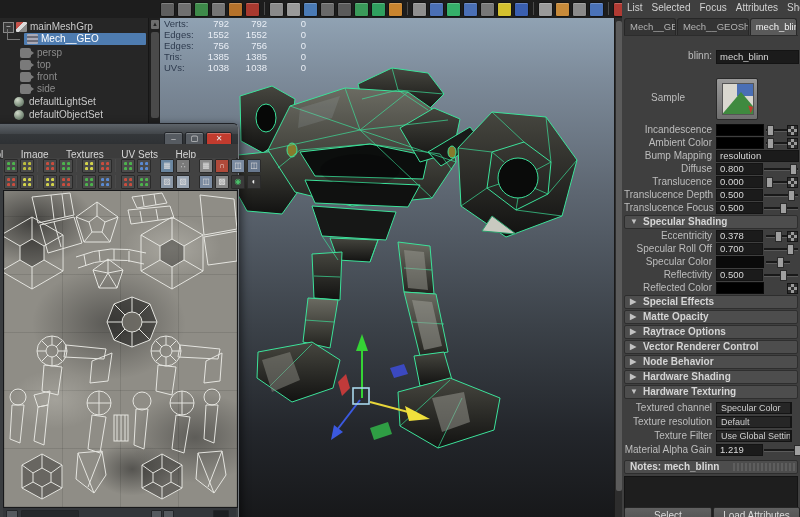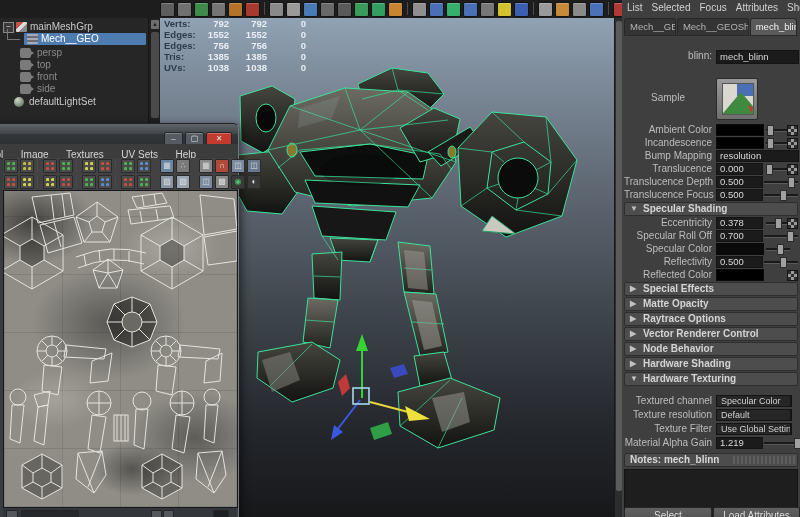--- a/index.html
+++ b/index.html
@@ -36,21 +36,21 @@
   .ic-set{background:radial-gradient(circle at 35% 30%,#cfd8c8,#7d8f7d 60%,#4c5a4c);border-radius:50%;width:10px;height:10px;}
   #ol-scroll{left:148px;top:18px;width:12px;height:499px;background:#202020;border-left:1px solid #161616;}
   #ol-scroll .arr{position:absolute;left:2px;top:2px;width:8px;height:9px;background:#6e6e6e;color:#222;
     font-size:6px;line-height:9px;text-align:center;border-radius:1px;}
   #ol-scroll .thumb{position:absolute;left:2px;top:14px;width:8px;height:86px;background:#4a4a4a;border-radius:2px;}
 
   
   #viewport{left:160px;top:18px;width:454px;height:499px;
     background:linear-gradient(180deg,#90a2b3 0%,#7d8b9a 12%,#5d6671 35%,#3b4148 62%,#23262b 83%,#17181a 100%);}
   #hud{left:2px;top:0;width:150px;}
-  .hud-row{position:relative;height:11px;font-size:9.5px;font-weight:bold;}
+  .hud-row{position:relative;height:11px;font-size:9.5px;font-weight:normal;}
   .hud-lab{position:absolute;left:2px;color:#2e3b4e;}
   .hud-a{position:absolute;right:83px;color:#e9eef5;}
   .hud-b{position:absolute;right:45px;color:#e9eef5;}
   .hud-c{position:absolute;right:6px;color:#e9eef5;}
   #mech-svg{left:0;top:0;}
 
   
   #ae-scroll{left:614px;top:18px;width:8px;height:499px;background:#2d2d2d;border-left:1px solid #1a1a1a;}
   #ae-scroll .thumb{position:absolute;left:1px;top:3px;width:6px;height:470px;background:#5b5b5b;border-radius:2px;}
 
@@ -167,20 +167,24 @@
     <span class="ic ic-cam" style="left:20px;top:1px"></span>
     <span class="lbl" style="left:37px">front</span>
   </div>
   <div class="ol-row" style="top:78px">
     <span class="ic ic-set" style="left:14px;top:1px"></span>
     <span class="lbl" style="left:29px">defaultLightSet</span>
   </div>
   <div class="ol-row ol-gray" style="top:65px">
     <span class="ic ic-cam" style="left:20px;top:1px"></span>
     <span class="lbl" style="left:37px">side</span>
+  </div>
+  <div class="ol-row" style="top:91px">
+    <span class="ic ic-set" style="left:14px;top:1px"></span>
+    <span class="lbl" style="left:29px">defaultObjectSet</span>
   </div>
 </div>
 <div id="ol-scroll" class="abs">
   <span class="arr">▲</span>
   <span class="thumb"></span>
 </div>
 
 <div id="viewport" class="abs">
   <div id="hud" class="abs">
     <div class="hud-row">
@@ -315,40 +319,48 @@
       <span id="sample-btn">
         <span id="sample-img">
           <span class="sky"></span>
             <span class="hill"></span>
             <span class="cursor"></span>
         </span>
       </span>
     </div>
 
     <div class="ae-row">
+      <span class="ae-label">Incandescence</span>
+      <span class="swatch"></span>
+      <span class="slider">
+          <span class="groove"></span>
+          <span class="handle" style="left:3%"></span>
+        </span>
+      <span class="checker"></span>
+    </div>
+    <div class="ae-row">
       <span class="ae-label">Ambient Color</span>
       <span class="swatch"></span>
       <span class="slider">
           <span class="groove"></span>
           <span class="handle" style="left:3%"></span>
         </span>
       <span class="checker"></span>
     </div>
     <div class="ae-row">
-      <span class="ae-label">Incandescence</span>
-      <span class="swatch"></span>
-      <span class="slider">
-          <span class="groove"></span>
-          <span class="handle" style="left:3%"></span>
-        </span>
-      <span class="checker"></span>
-    </div>
-    <div class="ae-row">
       <span class="ae-label">Bump Mapping</span>
       <span class="ae-field wide">resolution</span>
+    </div>
+    <div class="ae-row">
+      <span class="ae-label">Diffuse</span>
+      <span class="ae-field">0.800</span>
+      <span class="slider" style="left:140px;width:34px">
+          <span class="groove"></span>
+          <span class="handle" style="left:76%"></span>
+        </span>
     </div>
     <div class="ae-row">
       <span class="ae-label">Translucence</span>
       <span class="ae-field">0.000</span>
       <span class="slider">
           <span class="groove"></span>
           <span class="handle" style="left:2%"></span>
         </span>
       <span class="checker"></span>
     </div>
@@ -434,21 +446,21 @@
     </div>
     <div class="section">
       <span class="arrow">▶</span>
       <span>Hardware Shading</span>
     </div>
     <div class="section">
       <span class="arrow">▼</span>
       <span>Hardware Texturing</span>
     </div>
 
-    <div class="ae-row" style="margin-top:9px">
+    <div class="ae-row" style="margin-top:3px">
       <span class="ae-label">Textured channel</span>
       <span class="dropdown">
         <span>Specular Color</span>
         <span class="dd-btn">▼</span>
       </span>
     </div>
     <div class="ae-row" style="margin-top:2px">
       <span class="ae-label">Texture resolution</span>
       <span class="dropdown">
         <span>Default</span>

